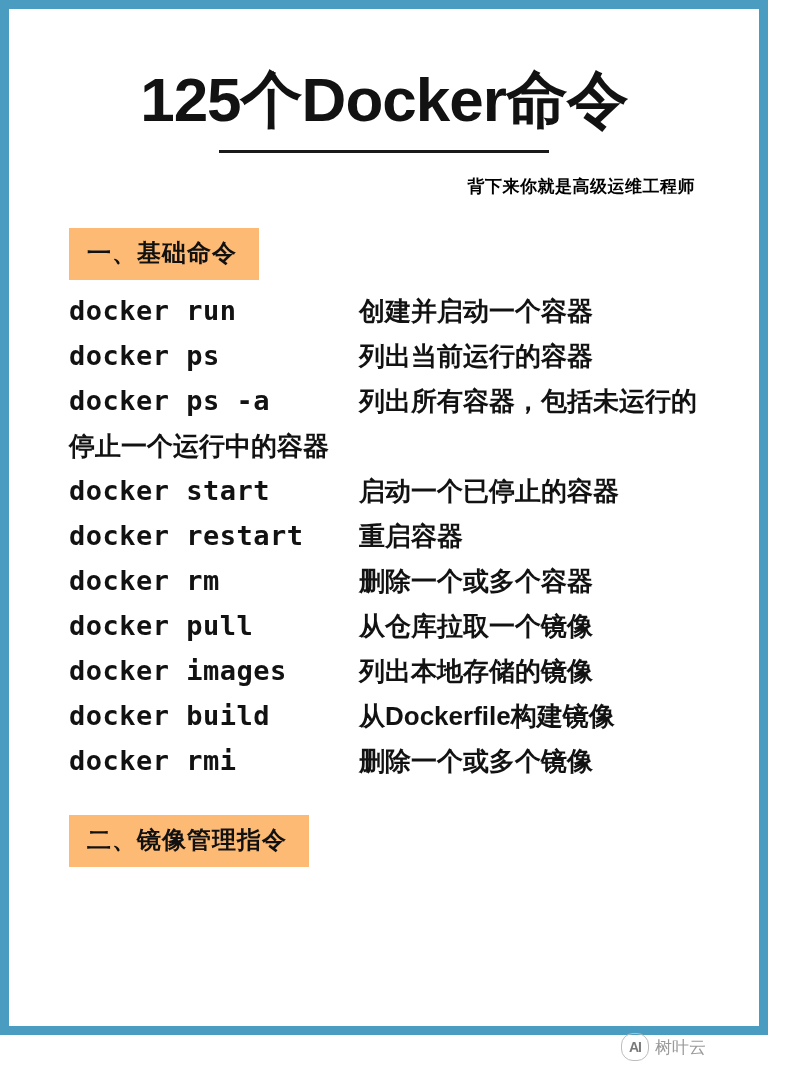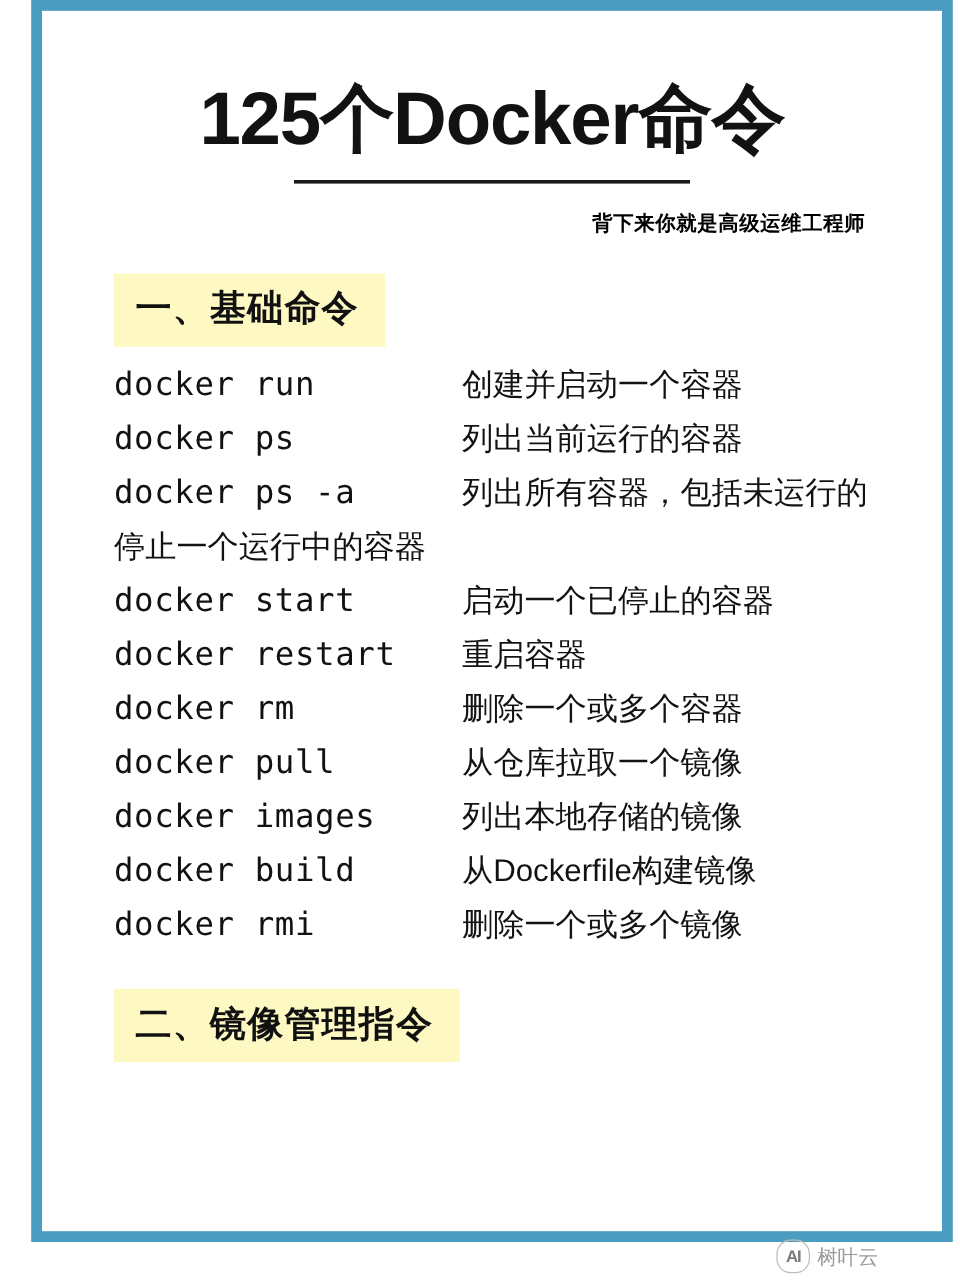--- a/index.html
+++ b/index.html
@@ -13,21 +13,20 @@
     font-family: "Liberation Sans", sans-serif;
     overflow: hidden;
   }
   .page {
     position: relative;
     width: 720px;
     height: 1067px;
     background: #ffffff;
     box-sizing: border-box;
     padding: 0;
-    margin-left: 26px;
   }
   .frame {
     position: relative;
     width: 768px;
     height: 1035px;
     box-sizing: border-box;
     border: 9px solid #4a9dc0;
     background: #ffffff;
   }
   .inner {
@@ -61,35 +60,36 @@
     text-align: right;
     color: #000000;
     font-size: 17px;
     font-weight: bold;
     margin-top: 22px;
     padding-right: 4px;
     letter-spacing: 0.5px;
   }
   .section-head {
     display: inline-block;
-    background: #fef9c3;
+    background: #fdba74;
     color: #111111;
-    font-size: 30px;
+    font-size: 24px;
     font-weight: bold;
     padding: 9px 22px 11px 18px;
     margin-top: 30px;
     letter-spacing: 1px;
   }
   .cmd-list {
     margin-top: 14px;
   }
   .cmd-row {
     display: flex;
     align-items: baseline;
     margin: 0 0 10px 0;
+    font-weight: bold;
   }
   .cmd-name {
     width: 290px;
     flex: 0 0 290px;
     font-family: "DejaVu Sans Mono", monospace;
     font-size: 27px;
     color: #121212;
     letter-spacing: 0.5px;
     white-space: nowrap;
   }

